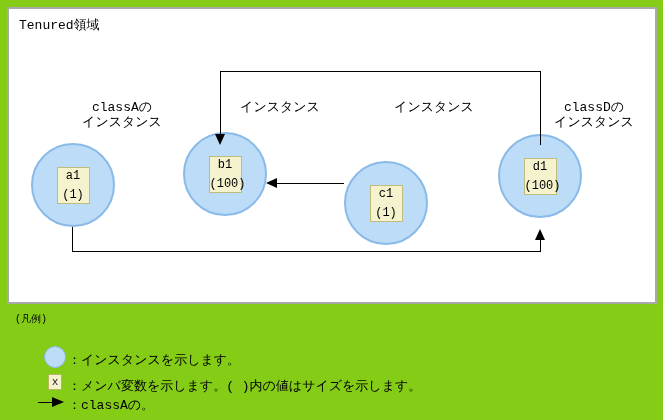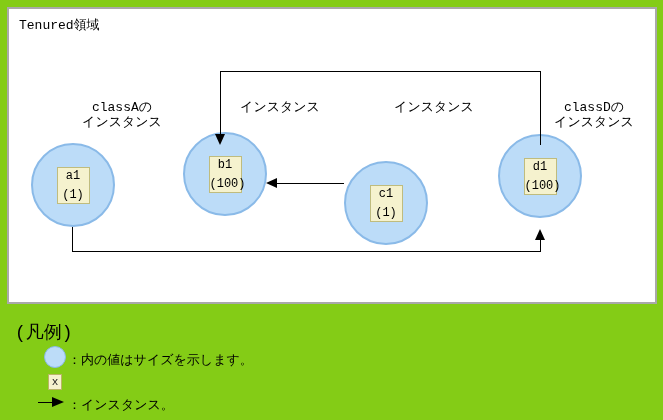--- a/index.html
+++ b/index.html
@@ -23,21 +23,21 @@
     width:33px;height:37px;background:#f5f2ce;border:1px solid #bfbc7e;
     box-sizing:border-box;text-align:center;font-size:12px;line-height:16px;
     display:flex;flex-direction:column;justify-content:space-between;
   }
   .line{position:absolute;background:#000;}
   .arrowhead{position:absolute;width:0;height:0;}
   .head-down{border-left:5px solid transparent;border-right:5px solid transparent;border-top:11px solid #000;}
   .head-up{border-left:5px solid transparent;border-right:5px solid transparent;border-bottom:11px solid #000;}
   .head-left{border-top:5px solid transparent;border-bottom:5px solid transparent;border-right:11px solid #000;}
   .head-right{border-top:5px solid transparent;border-bottom:5px solid transparent;border-left:12px solid #000;}
-  .legend-title{position:absolute;left:15px;top:320px;font-size:18px;}
+  .legend-title{position:absolute;left:15px;top:312px;font-size:10px;}
   .legend-text{position:absolute;left:68px;font-size:13px;white-space:nowrap;}
   .legend-circle{
     position:absolute;left:44px;top:346px;width:22px;height:22px;border-radius:50%;
     background:#bcdcf8;border:1px solid #8abae8;box-sizing:border-box;
   }
   .legend-box{
     position:absolute;left:48px;top:374px;width:14px;height:16px;
     background:#f5f2ce;border:1px solid #b9b565;box-sizing:border-box;
     font-size:11px;line-height:14px;text-align:center;color:#222;
   }
@@ -99,21 +99,22 @@
   <div class="arrowhead head-left" style="left:266px;top:178px;"></div>
 
   <div class="line" style="left:72px;top:227px;width:1px;height:25px;"></div>
   <div class="line" style="left:72px;top:251px;width:469px;height:1px;"></div>
   <div class="line" style="left:540px;top:240px;width:1px;height:12px;"></div>
   <div class="arrowhead head-up" style="left:535px;top:229px;"></div>
 
   <div class="legend-title">(凡例)</div>
 
   <div class="legend-circle"></div>
-  <div class="legend-text" style="top:351px;">：内の値はサイズを示します。</div>
+  <div class="legend-text" style="top:351px;">：インスタンスを示します。</div>
 
   <div class="legend-box">x</div>
+  <div class="legend-text" style="top:377px;">：メンバ変数を示します。( )内の値はサイズを示します。</div>
 
   <div class="line" style="left:38px;top:402px;width:16px;height:1px;"></div>
   <div class="arrowhead head-right" style="left:52px;top:397px;"></div>
-  <div class="legend-text" style="top:396px;">：インスタンス。</div>
+  <div class="legend-text" style="top:396px;">：classAの。</div>
 
 </div>
 
 </body></html>

